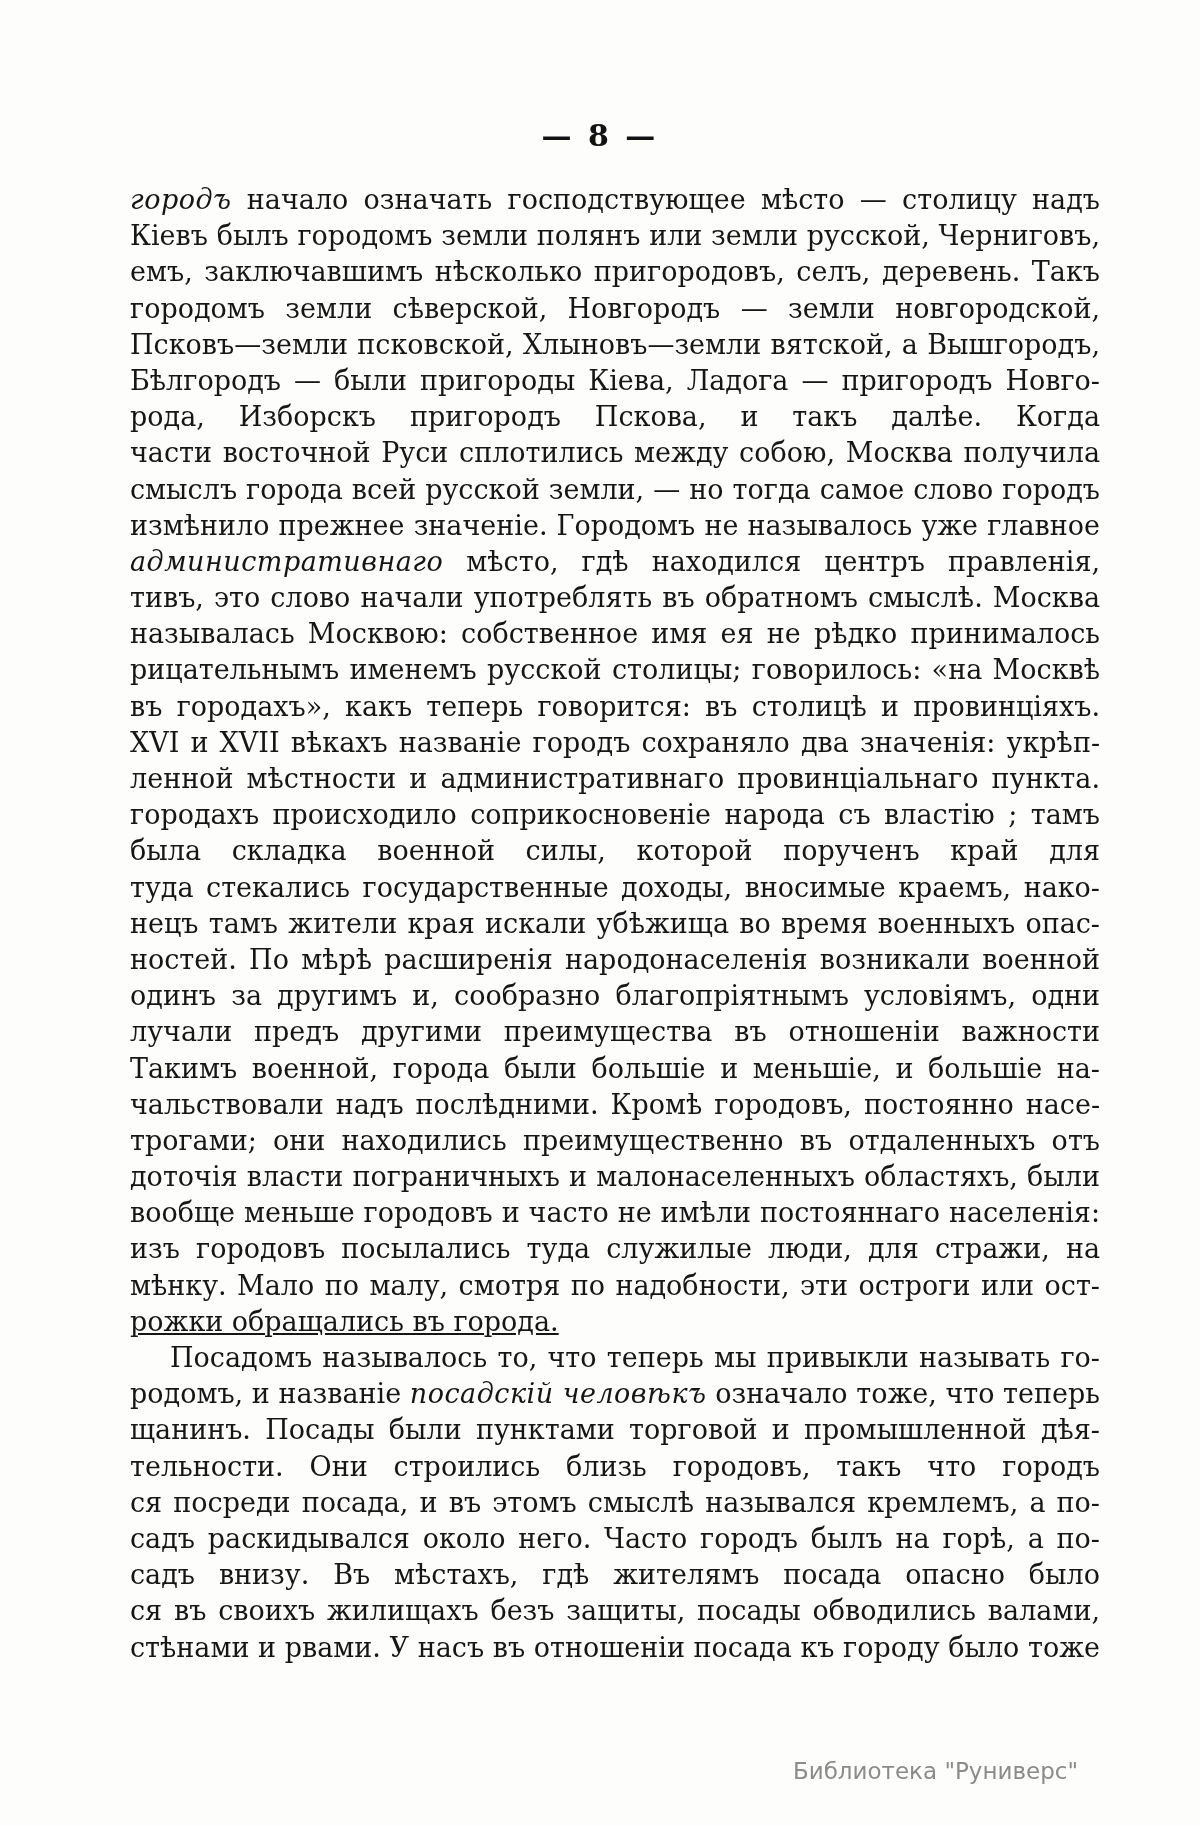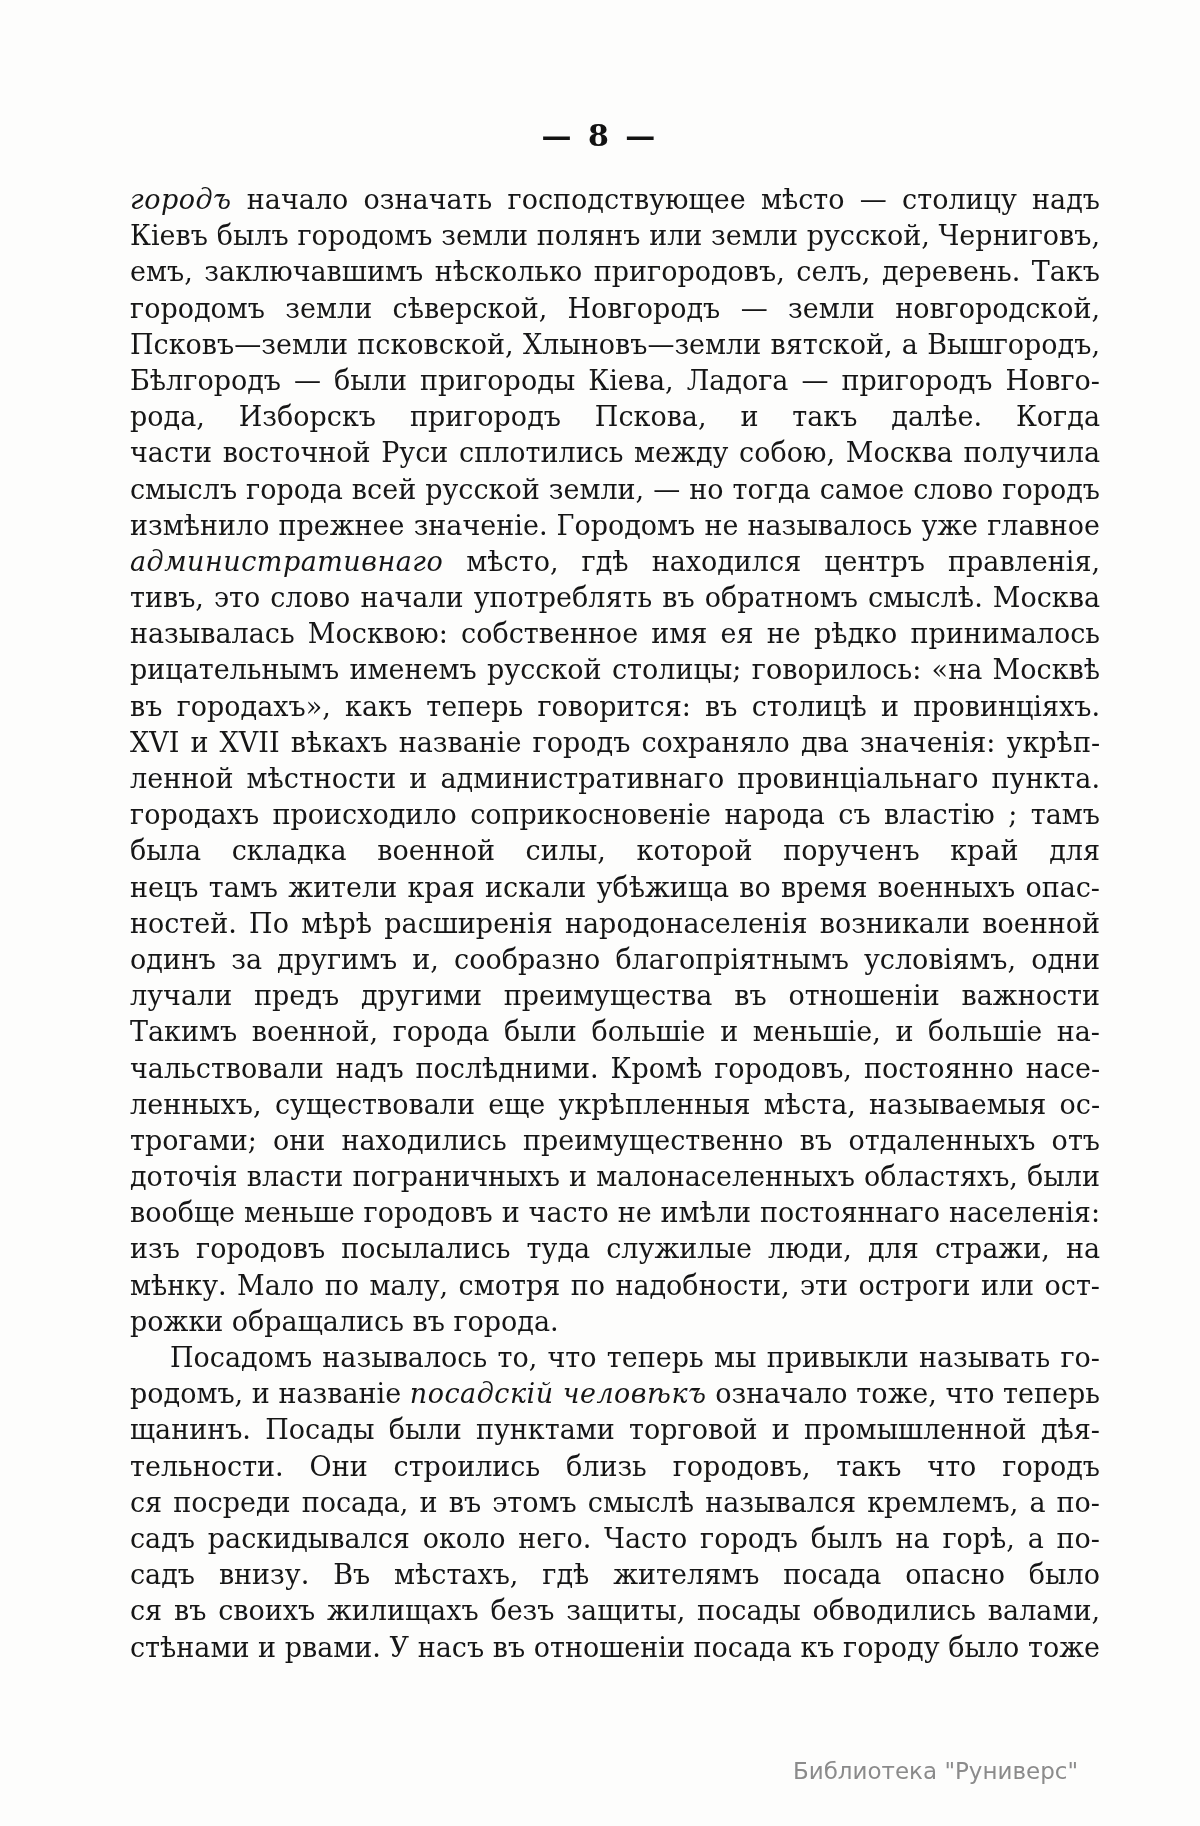--- a/index.html
+++ b/index.html
@@ -36,20 +36,21 @@
     line-height: 36.2px;
   }
   .line {
     text-align: justify;
     text-align-last: justify;
     height: 36.2px;
     overflow: hidden;
   }
   .line.no-just {
     text-align-last: left;
+    text-decoration: underline;
   }
   .line.indent {
     text-indent: 40px;
   }
   .line em {
     font-style: italic;
     letter-spacing: 0.5px;
   }
   .watermark {
     position: absolute;
@@ -79,27 +80,27 @@
       <div class="line"><span>измѣнило прежнее значеніе. Городомъ не называлось уже главное</span></div>
       <div class="line"><em>административнаго</em><span> мѣсто, гдѣ находился центръ правленія, напро-</span></div>
       <div class="line"><span>тивъ, это слово начали употреблять въ обратномъ смыслѣ. Москва</span></div>
       <div class="line"><span>называлась Москвою: собственное имя ея не рѣдко принималось на-</span></div>
       <div class="line"><span>рицательнымъ именемъ русской столицы; говорилось: «на Москвѣ и</span></div>
       <div class="line"><span>въ городахъ», какъ теперь говорится: въ столицѣ и провинціяхъ. Въ</span></div>
       <div class="line"><span>XVI и XVII вѣкахъ названіе городъ сохраняло два значенія: укрѣп-</span></div>
       <div class="line"><span>ленной мѣстности и административнаго провинціальнаго пункта. Въ</span></div>
       <div class="line"><span>городахъ происходило соприкосновеніе народа съ властію ; тамъ</span></div>
       <div class="line"><span>была складка военной силы, которой порученъ край для охраненія;</span></div>
+      <div class="line"><span>туда стекались государственные доходы, вносимые краемъ, нако-</span></div>
       <div class="line"><span>нецъ тамъ жители края искали убѣжища во время военныхъ опас-</span></div>
       <div class="line"><span>ностей. По мѣрѣ расширенія народонаселенія возникали военной</span></div>
       <div class="line"><span>одинъ за другимъ и, сообразно благопріятнымъ условіямъ, одни по-</span></div>
       <div class="line"><span>лучали предъ другими преимущества въ отношеніи важности своей.</span></div>
       <div class="line"><span>Такимъ военной, города были большіе и меньшіе, и большіе на-</span></div>
       <div class="line"><span>чальствовали надъ послѣдними. Кромѣ городовъ, постоянно насе-</span></div>
-      <div class="line"><span>ленныхъ, существовали еще укрѣпленныя мѣста, называемыя ос-</span></div>
       <div class="line"><span>трогами; они находились преимущественно въ отдаленныхъ отъ сре-</span></div>
       <div class="line"><span>доточія власти пограничныхъ и малонаселенныхъ областяхъ, были</span></div>
       <div class="line"><span>вообще меньше городовъ и часто не имѣли постояннаго населенія:</span></div>
       <div class="line"><span>изъ городовъ посылались туда служилые люди, для стражи, на пере-</span></div>
       <div class="line"><span>мѣнку. Мало по малу, смотря по надобности, эти остроги или ост-</span></div>
       <div class="line no-just"><span>рожки обращались въ города.</span></div>
       <div class="line indent"><span>Посадомъ называлось то, что теперь мы привыкли называть го-</span></div>
       <div class="line"><span>родомъ, и названіе </span><em>посадскій человѣкъ</em><span> означало тоже, что теперь мѣ-</span></div>
       <div class="line"><span>щанинъ. Посады были пунктами торговой и промышленной дѣя-</span></div>
       <div class="line"><span>тельности. Они строились близь городовъ, такъ что городъ находил-</span></div>

